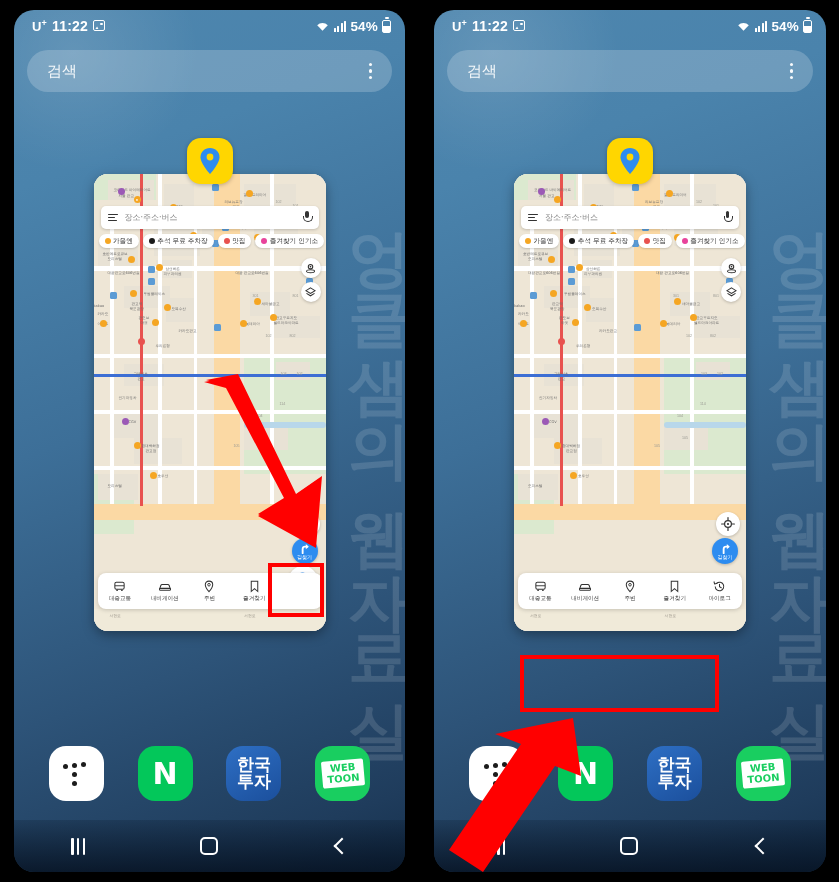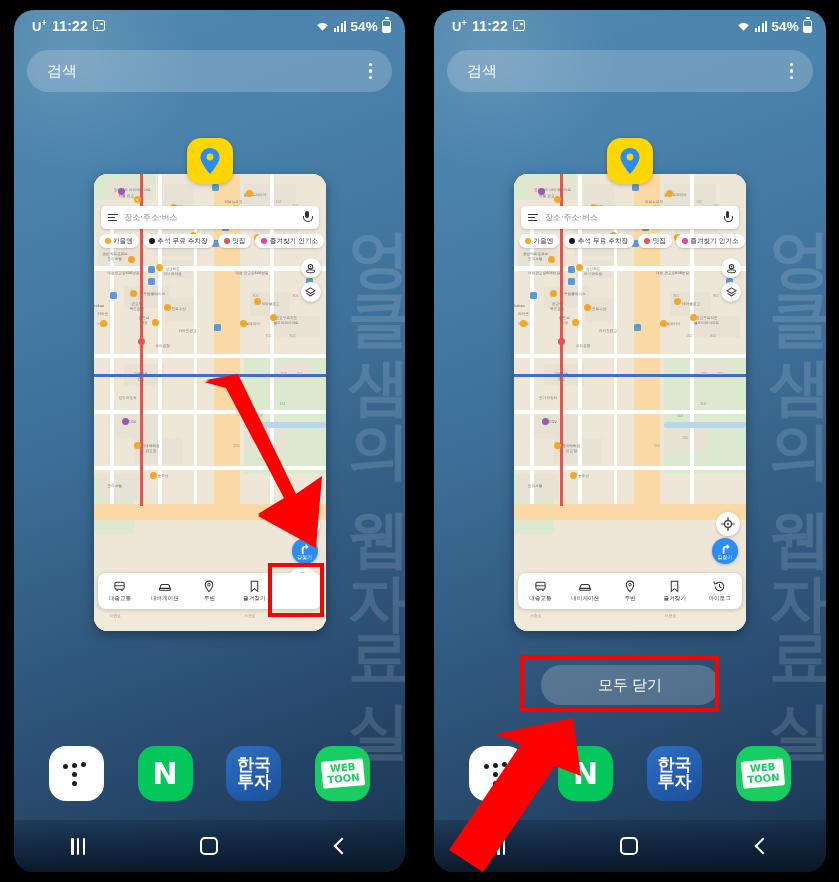--- a/index.html
+++ b/index.html
@@ -872,21 +872,20 @@
                 <span class="cn-lb">마이로그</span>
               </div>
             </div>
           <div class="card-foot">
             <span>서현로</span>
               <span class="r">서현로</span>
           </div>
         </div>
       </div>
 
-      <div class="closeall">모두 닫기</div>
 
       <div class="dock">
         <div class="dock-ic d-drawer">
           <div class="drawer-dots">
             <i style="left:0;top:4px"></i>
               <i style="left:9px;top:3px"></i>
               <i style="left:18px;top:2px"></i>
             <i style="left:9px;top:12px"></i>
               <i style="left:9px;top:21px"></i>
           </div>

